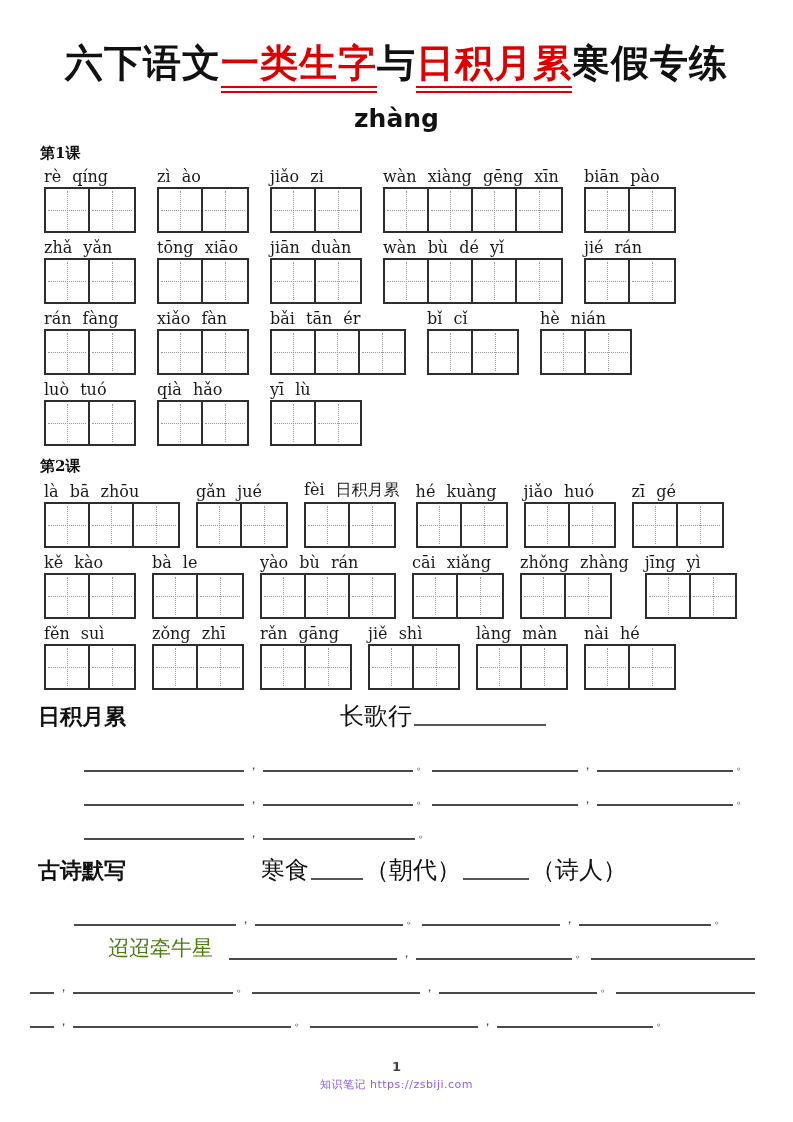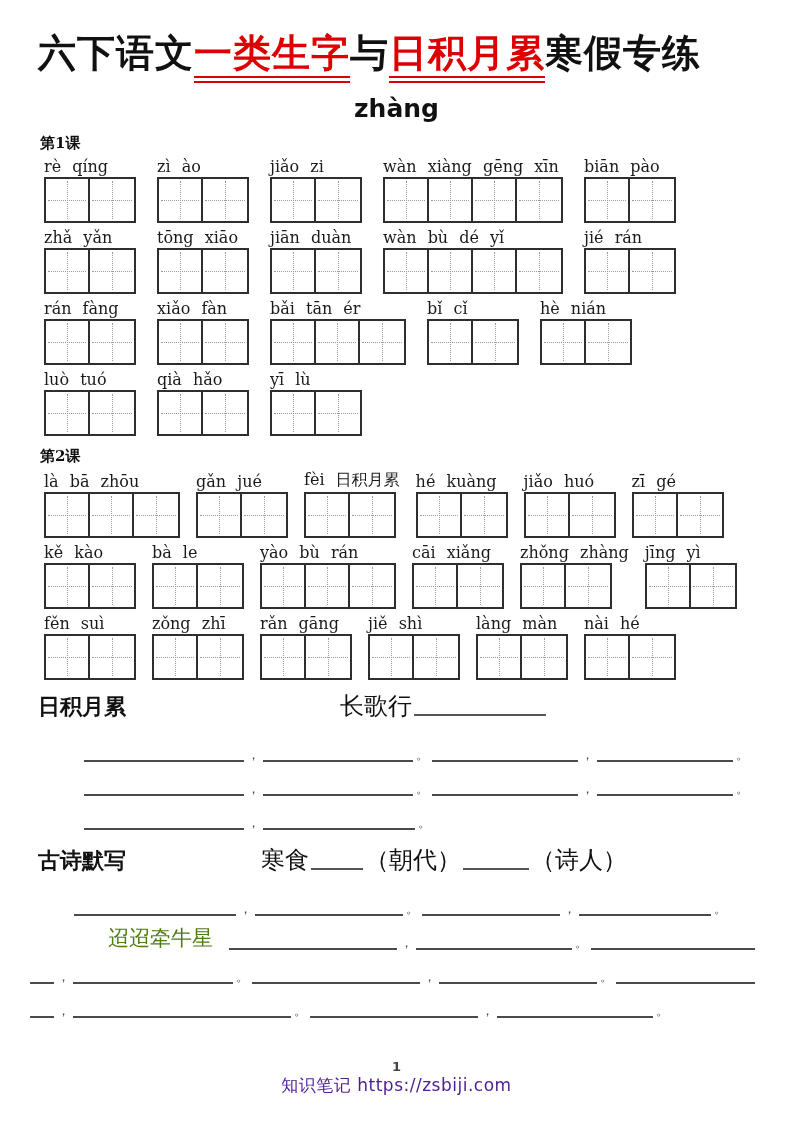--- a/index.html
+++ b/index.html
@@ -6,21 +6,21 @@
   html,body { margin:0; padding:0; }
   body {
     width:793px; height:1122px; background:#ffffff;
     font-family:"DejaVu Serif", serif; color:#111;
   }
   .page { position:relative; width:793px; height:1122px; overflow:hidden; background:#fff; }
   .content { padding:0 38px; }
 
   
   .title {
-    padding-top:30px;
+    text-align:center; padding-top:40px;
     font-family:"DejaVu Sans", sans-serif; font-weight:bold;
     font-size:38px; line-height:1.25; letter-spacing:1px; white-space:nowrap;
   }
   .tred { color:#dd0000; border-bottom:7px double #dd0000; padding-bottom:1px; }
 
   .unit-heading {
     text-align:center; font-family:"DejaVu Sans", sans-serif;
     font-weight:bold; font-size:25px; margin-top:16px;
   }
 
@@ -50,21 +50,21 @@
   .lines-block { margin-top:6px; }
   .bline { display:flex; align-items:flex-end; height:34px; }
   .bline .blank { display:inline-block; border-bottom:2px solid #4a4a4a; height:6px; }
   .bline .blank.grow { flex:1; }
   .punct { font-size:13px; line-height:15px; margin:0 3px; color:#444; }
   .inline-poem-title { font-size:21px; line-height:23px; margin-right:16px; color:#4d7c0f; }
 
   
   .footer { position:absolute; left:0; right:0; bottom:26px; text-align:center; font-family:"DejaVu Sans", sans-serif; }
   .pagenum { font-size:13px; color:#444; font-weight:bold; line-height:14px; }
-  .site { font-size:17px; color:#4c1d95; letter-spacing:0.5px; line-height:22px; }
+  .site { font-size:11px; color:#8b5cf6; letter-spacing:0.5px; line-height:22px; }
 </style>
 </head>
 <body>
 
 <div class="page">
   <div class="content">
 
     <div class="title"><span class="tseg">六下语文</span><span class="tseg tred">一类生字</span><span class="tseg">与</span><span class="tseg tred">日积月累</span><span class="tseg">寒假专练</span></div>
 
     <div class="unit-heading">zhàng</div>

